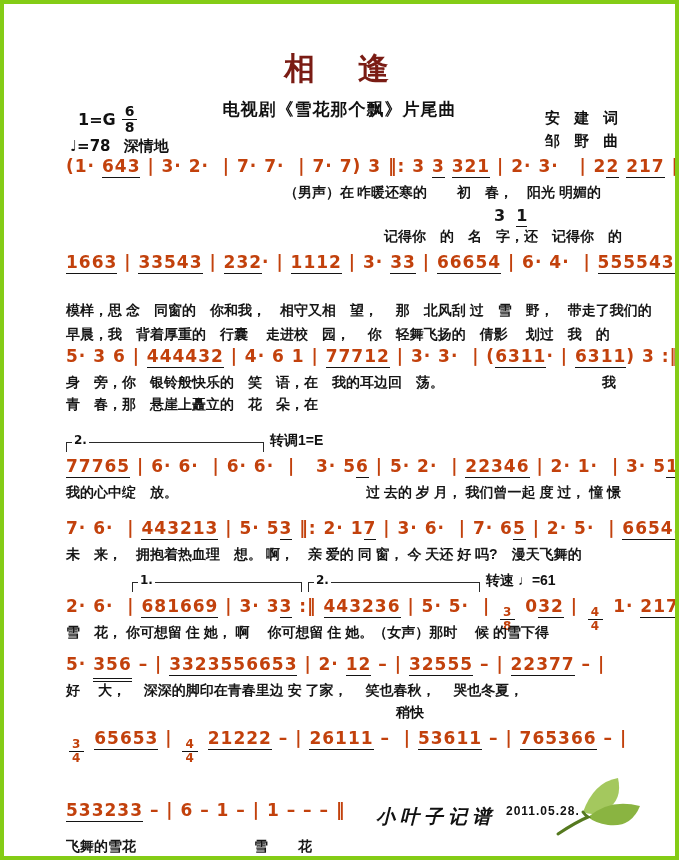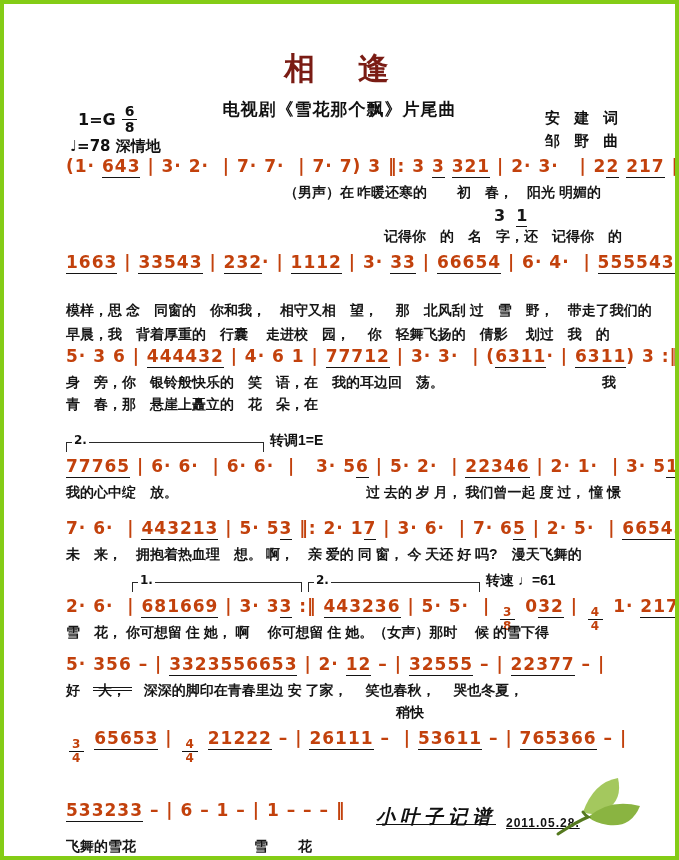--- a/index.html
+++ b/index.html
@@ -18,42 +18,42 @@
     font-size:17px;font-weight:bold;letter-spacing:1px;
   }
   .credits{
     position:absolute;top:102px;left:541px;font-size:15px;font-weight:bold;
     letter-spacing:5px;line-height:1.55;white-space:pre;
   }
   .keyline{position:absolute;top:100px;left:74px;font-size:16px;font-weight:bold;
     font-family:"DejaVu Sans",sans-serif;display:flex;align-items:center;}
   .tempoline{position:absolute;top:133px;left:66px;font-size:15px;font-weight:bold;
     font-family:"DejaVu Sans",sans-serif;}
-  .tempoline .expr{margin-left:0;font-family:"Liberation Sans",sans-serif;}
+  .tempoline .expr{margin-left:8px;font-family:"Liberation Sans",sans-serif;}
   .tsig{display:inline-flex;flex-direction:column;align-items:center;
     vertical-align:-4px;font-size:12px;line-height:1.05;margin:0 3px;font-weight:bold;}
   .tsig .tnum{border-bottom:1.4px solid #111;padding:0 3px;}
   .keyline .tsig{font-size:14px;margin-left:6px;}
   .score-line{position:absolute;left:62px;width:572px;}
   .notes{
     font-family:"DejaVu Sans",sans-serif;font-size:17px;font-weight:bold;
     letter-spacing:1px;white-space:pre;height:28px;color:#c2410c;
   }
   .u1{border-bottom:1.6px solid #141414;padding-bottom:1px;}
-  .u2{border-bottom:4px double #141414;padding-bottom:13px;}
+  .u2{border-bottom:4px double #141414;padding-bottom:4px;}
   .lyrow{position:relative;height:22px;}
   .lyseg{position:absolute;top:0;white-space:pre;font-size:14px;font-weight:bold;color:#161616;}
   .lyseg.note{font-family:"DejaVu Sans",sans-serif;font-size:16px;}
   .annrow{position:absolute;top:-22px;left:0;right:0;height:20px;}
   .volta{position:absolute;top:8px;height:9px;
     border-top:1.6px solid #2a2a2a;border-left:1.6px solid #2a2a2a;border-right:1.6px solid #2a2a2a;}
   .annlab{position:relative;top:-13px;left:5px;font-size:12px;font-weight:bold;
     font-family:"DejaVu Sans",sans-serif;background:#fff;padding:0 2px;}
   .anntext{position:absolute;top:-2px;font-size:14px;font-weight:bold;white-space:pre;}
-  .footer{position:absolute;top:800px;left:372px;display:flex;align-items:flex-end;text-decoration:underline;}
+  .footer{position:absolute;top:800px;left:372px;display:flex;align-items:flex-start;}
   .credit{font-family:"Liberation Serif",serif;font-size:19px;font-weight:bold;
     letter-spacing:5px;font-style:italic;}
   .date{font-size:12px;font-weight:bold;margin-left:10px;letter-spacing:1px;}
   .leaf{position:absolute;top:764px;left:546px;}
 </style>
 </head>
 <body>
 
 <div class="page">
 

